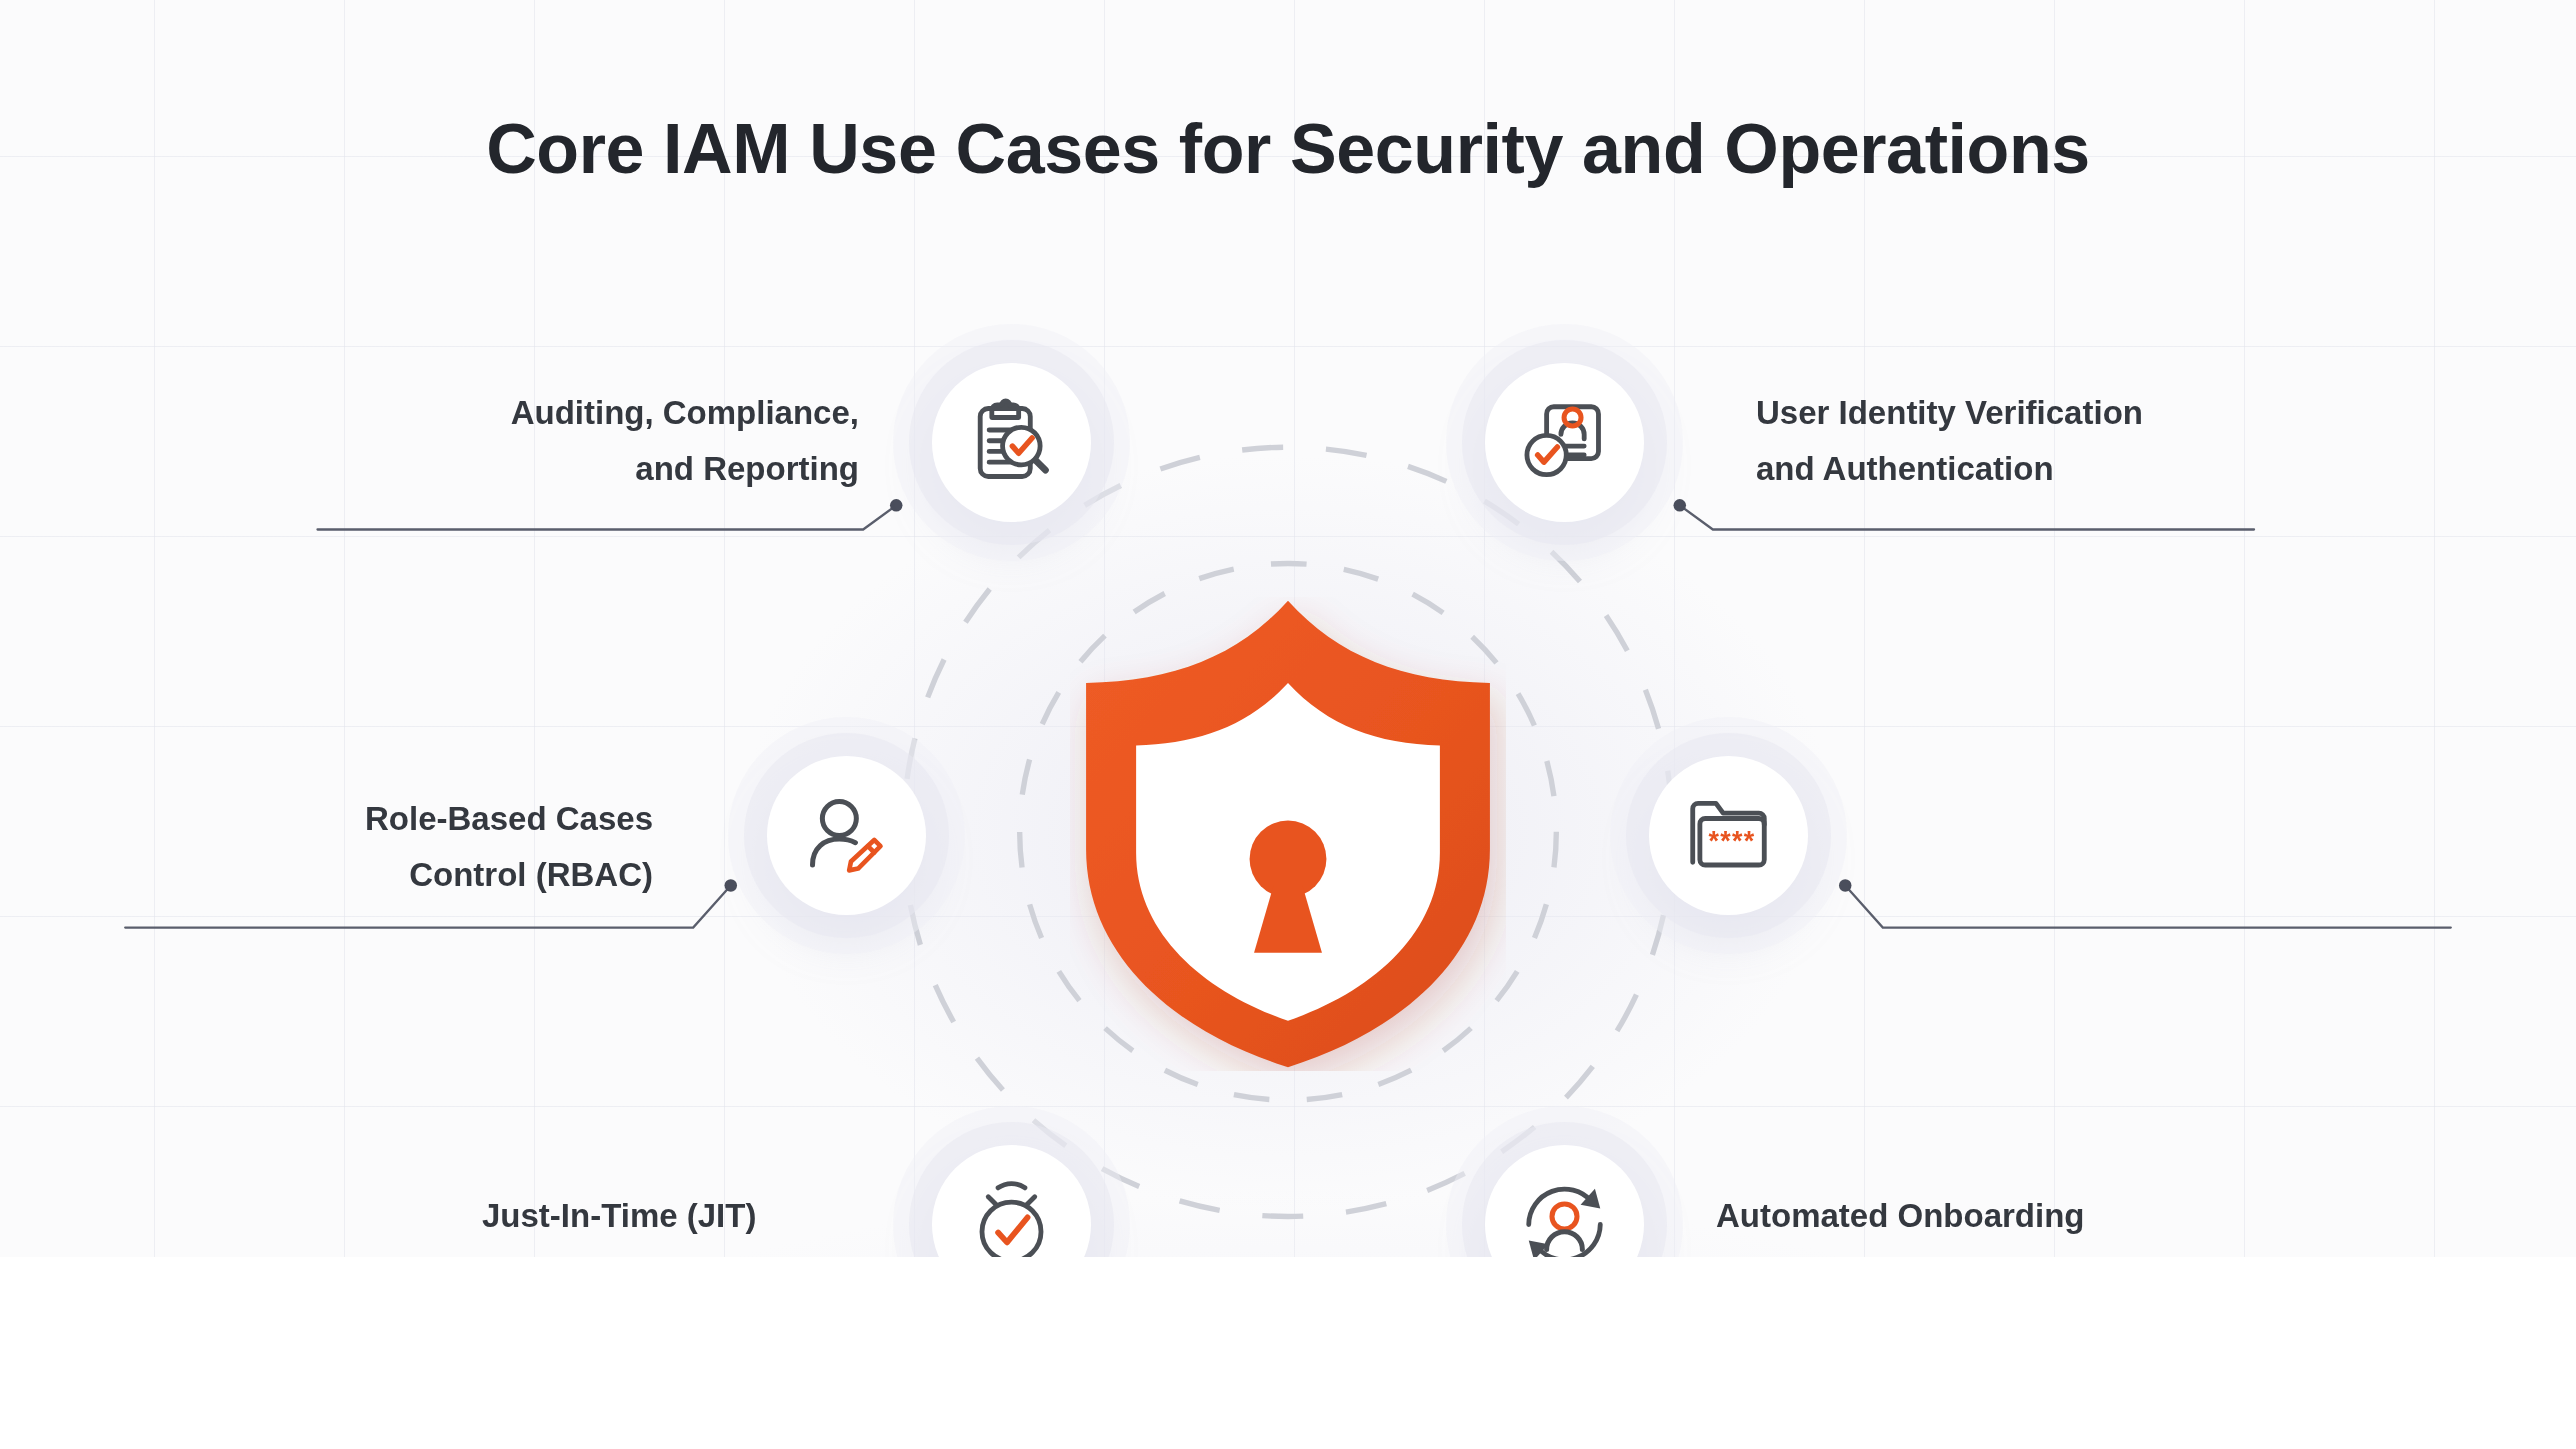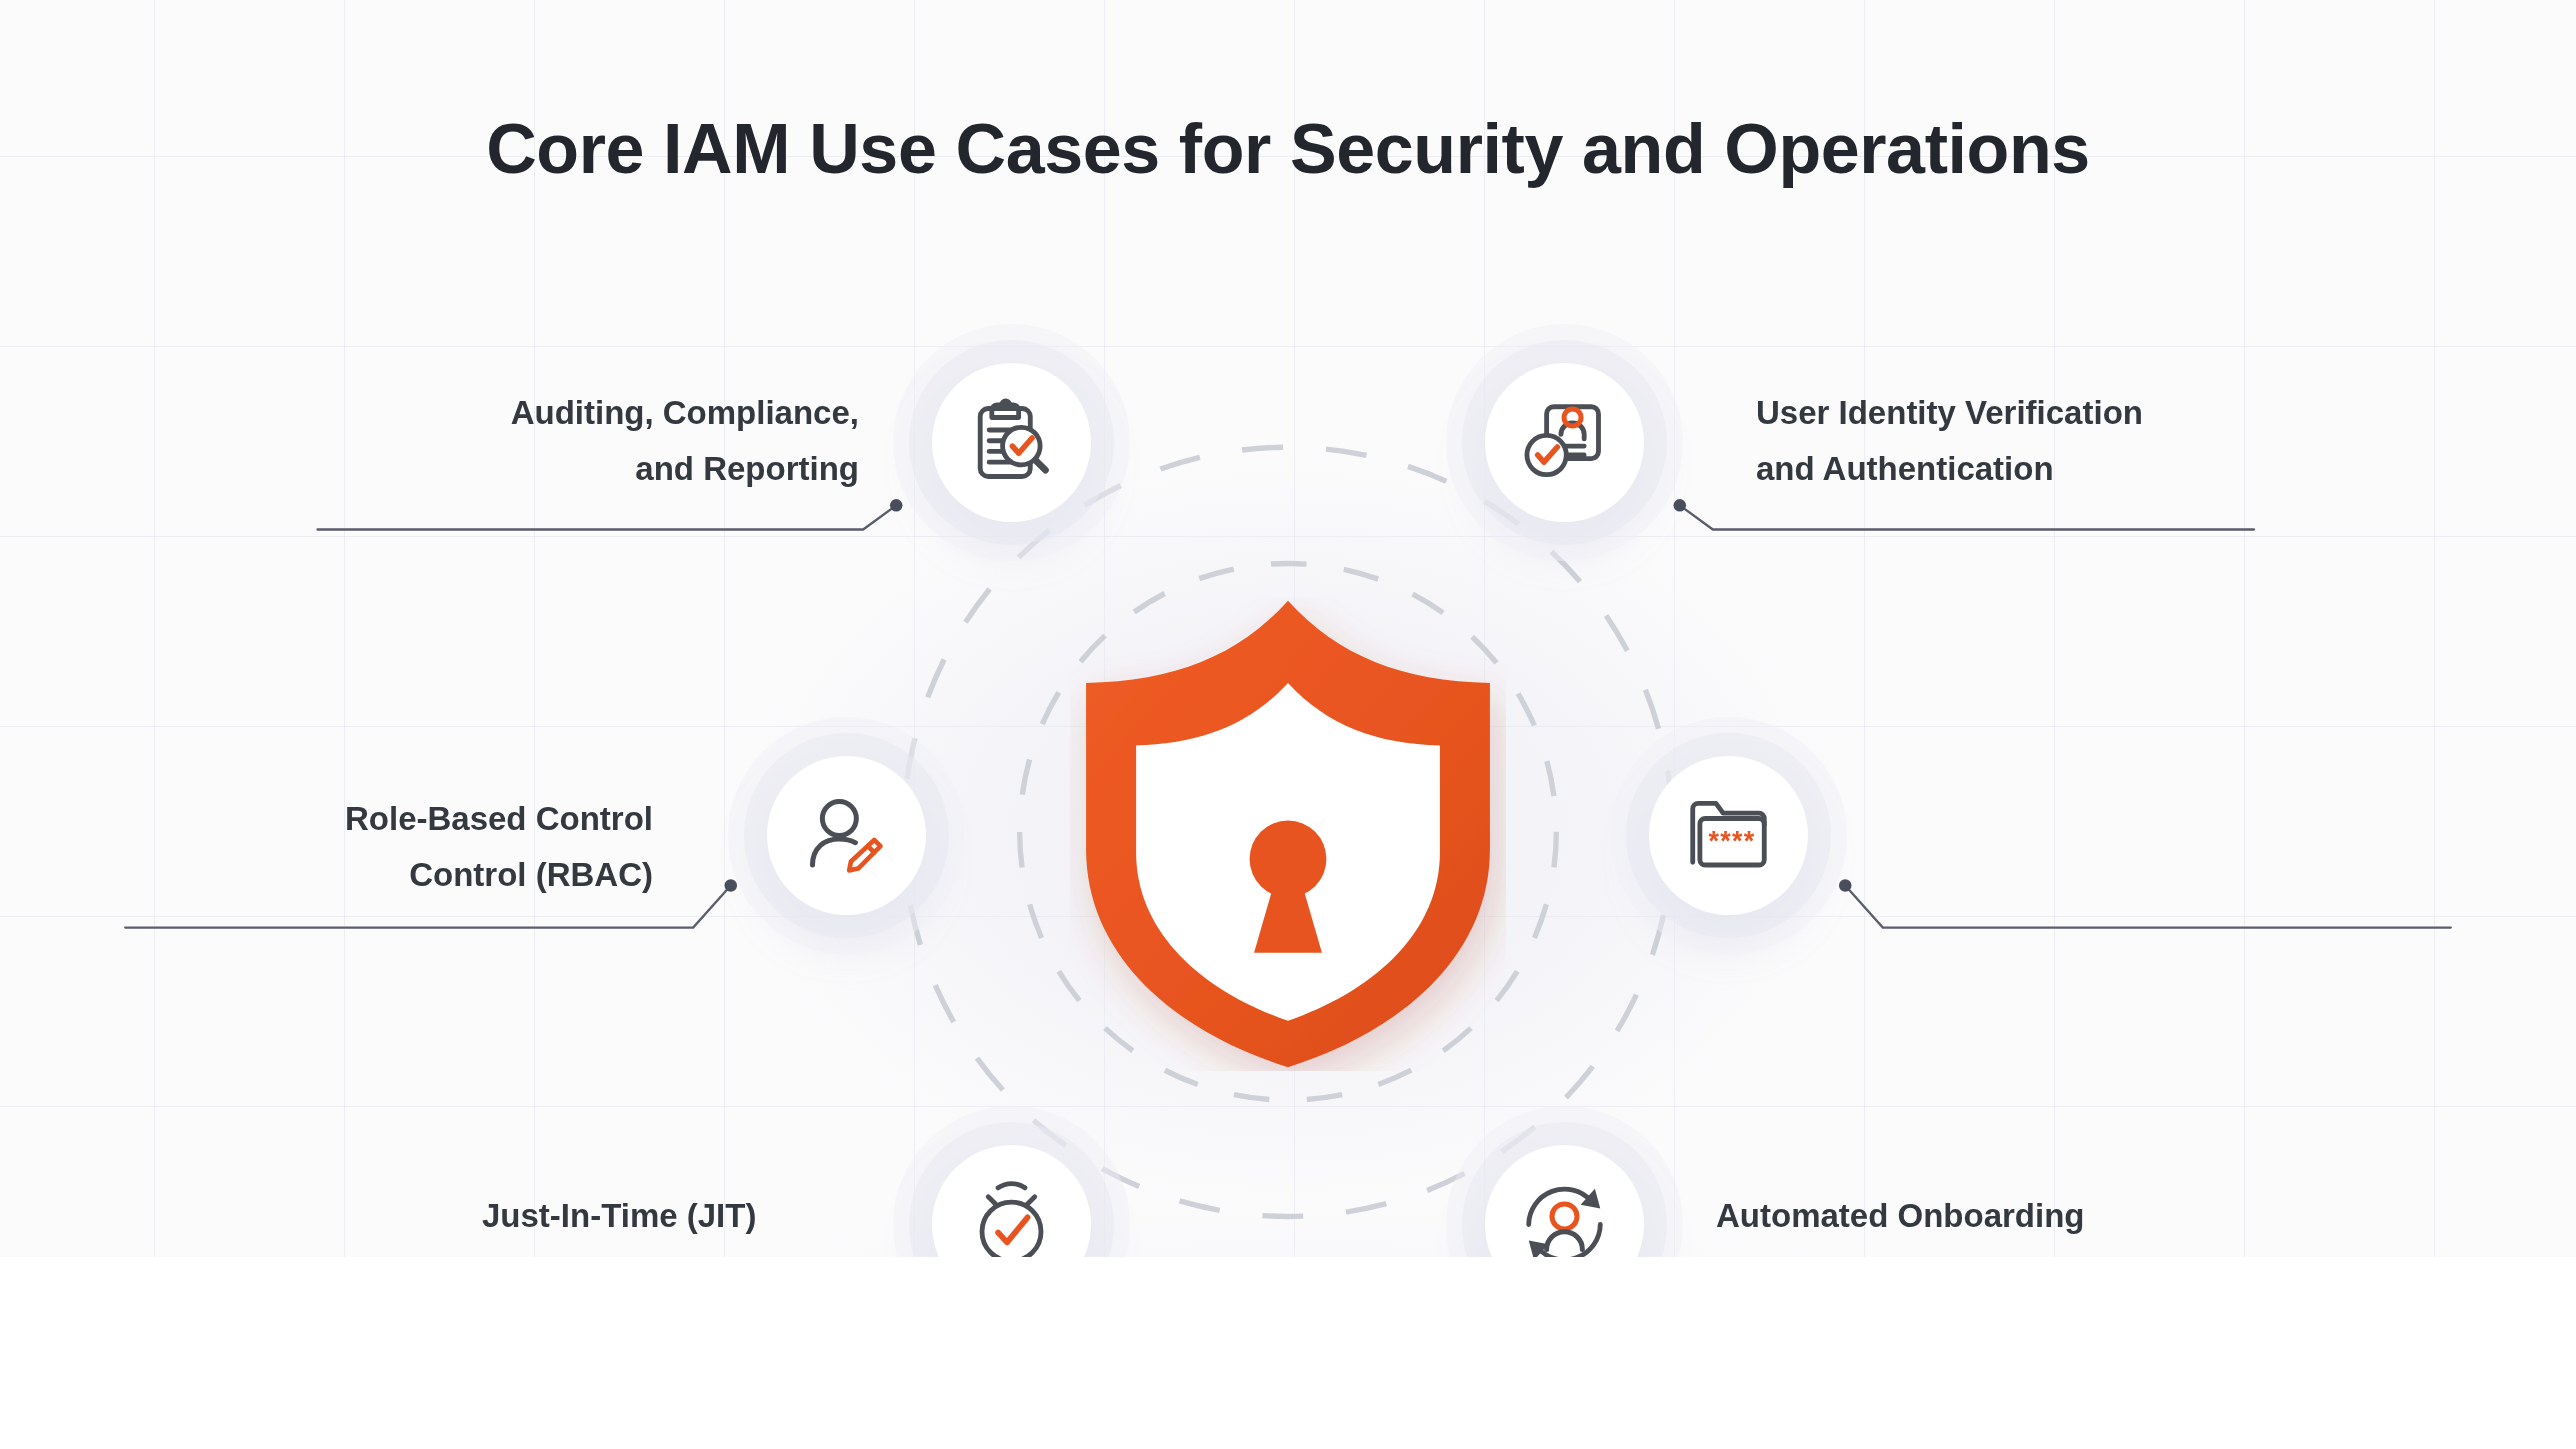--- a/index.html
+++ b/index.html
@@ -229,21 +229,21 @@
     <span class="lbl-line">Auditing, Compliance,</span>
     <span class="lbl-line">and Reporting</span>
   </div>
 
   <div class="label l" style="left:1716px; top:385px; width:572px;margin-left:40px;">
     <span class="lbl-line">User Identity Verification</span>
     <span class="lbl-line">and Authentication</span>
   </div>
 
   <div class="label r" style="left:170px; top:791px; width:483px;">
-    <span class="lbl-line">Role-Based Control</span>
+    <span class="lbl-line">Role-Based Cases</span>
     <span class="lbl-line">Control (RBAC)</span>
   </div>
 
 
   <div class="label l" style="left:474px; top:1188px; width:447px;margin-left:8px;">
     <span class="lbl-line">Just-In-Time (JIT)</span>
     <span class="lbl-line">Control</span>
   </div>
 
   <div class="label l" style="left:1716px; top:1188px; width:501px;">

